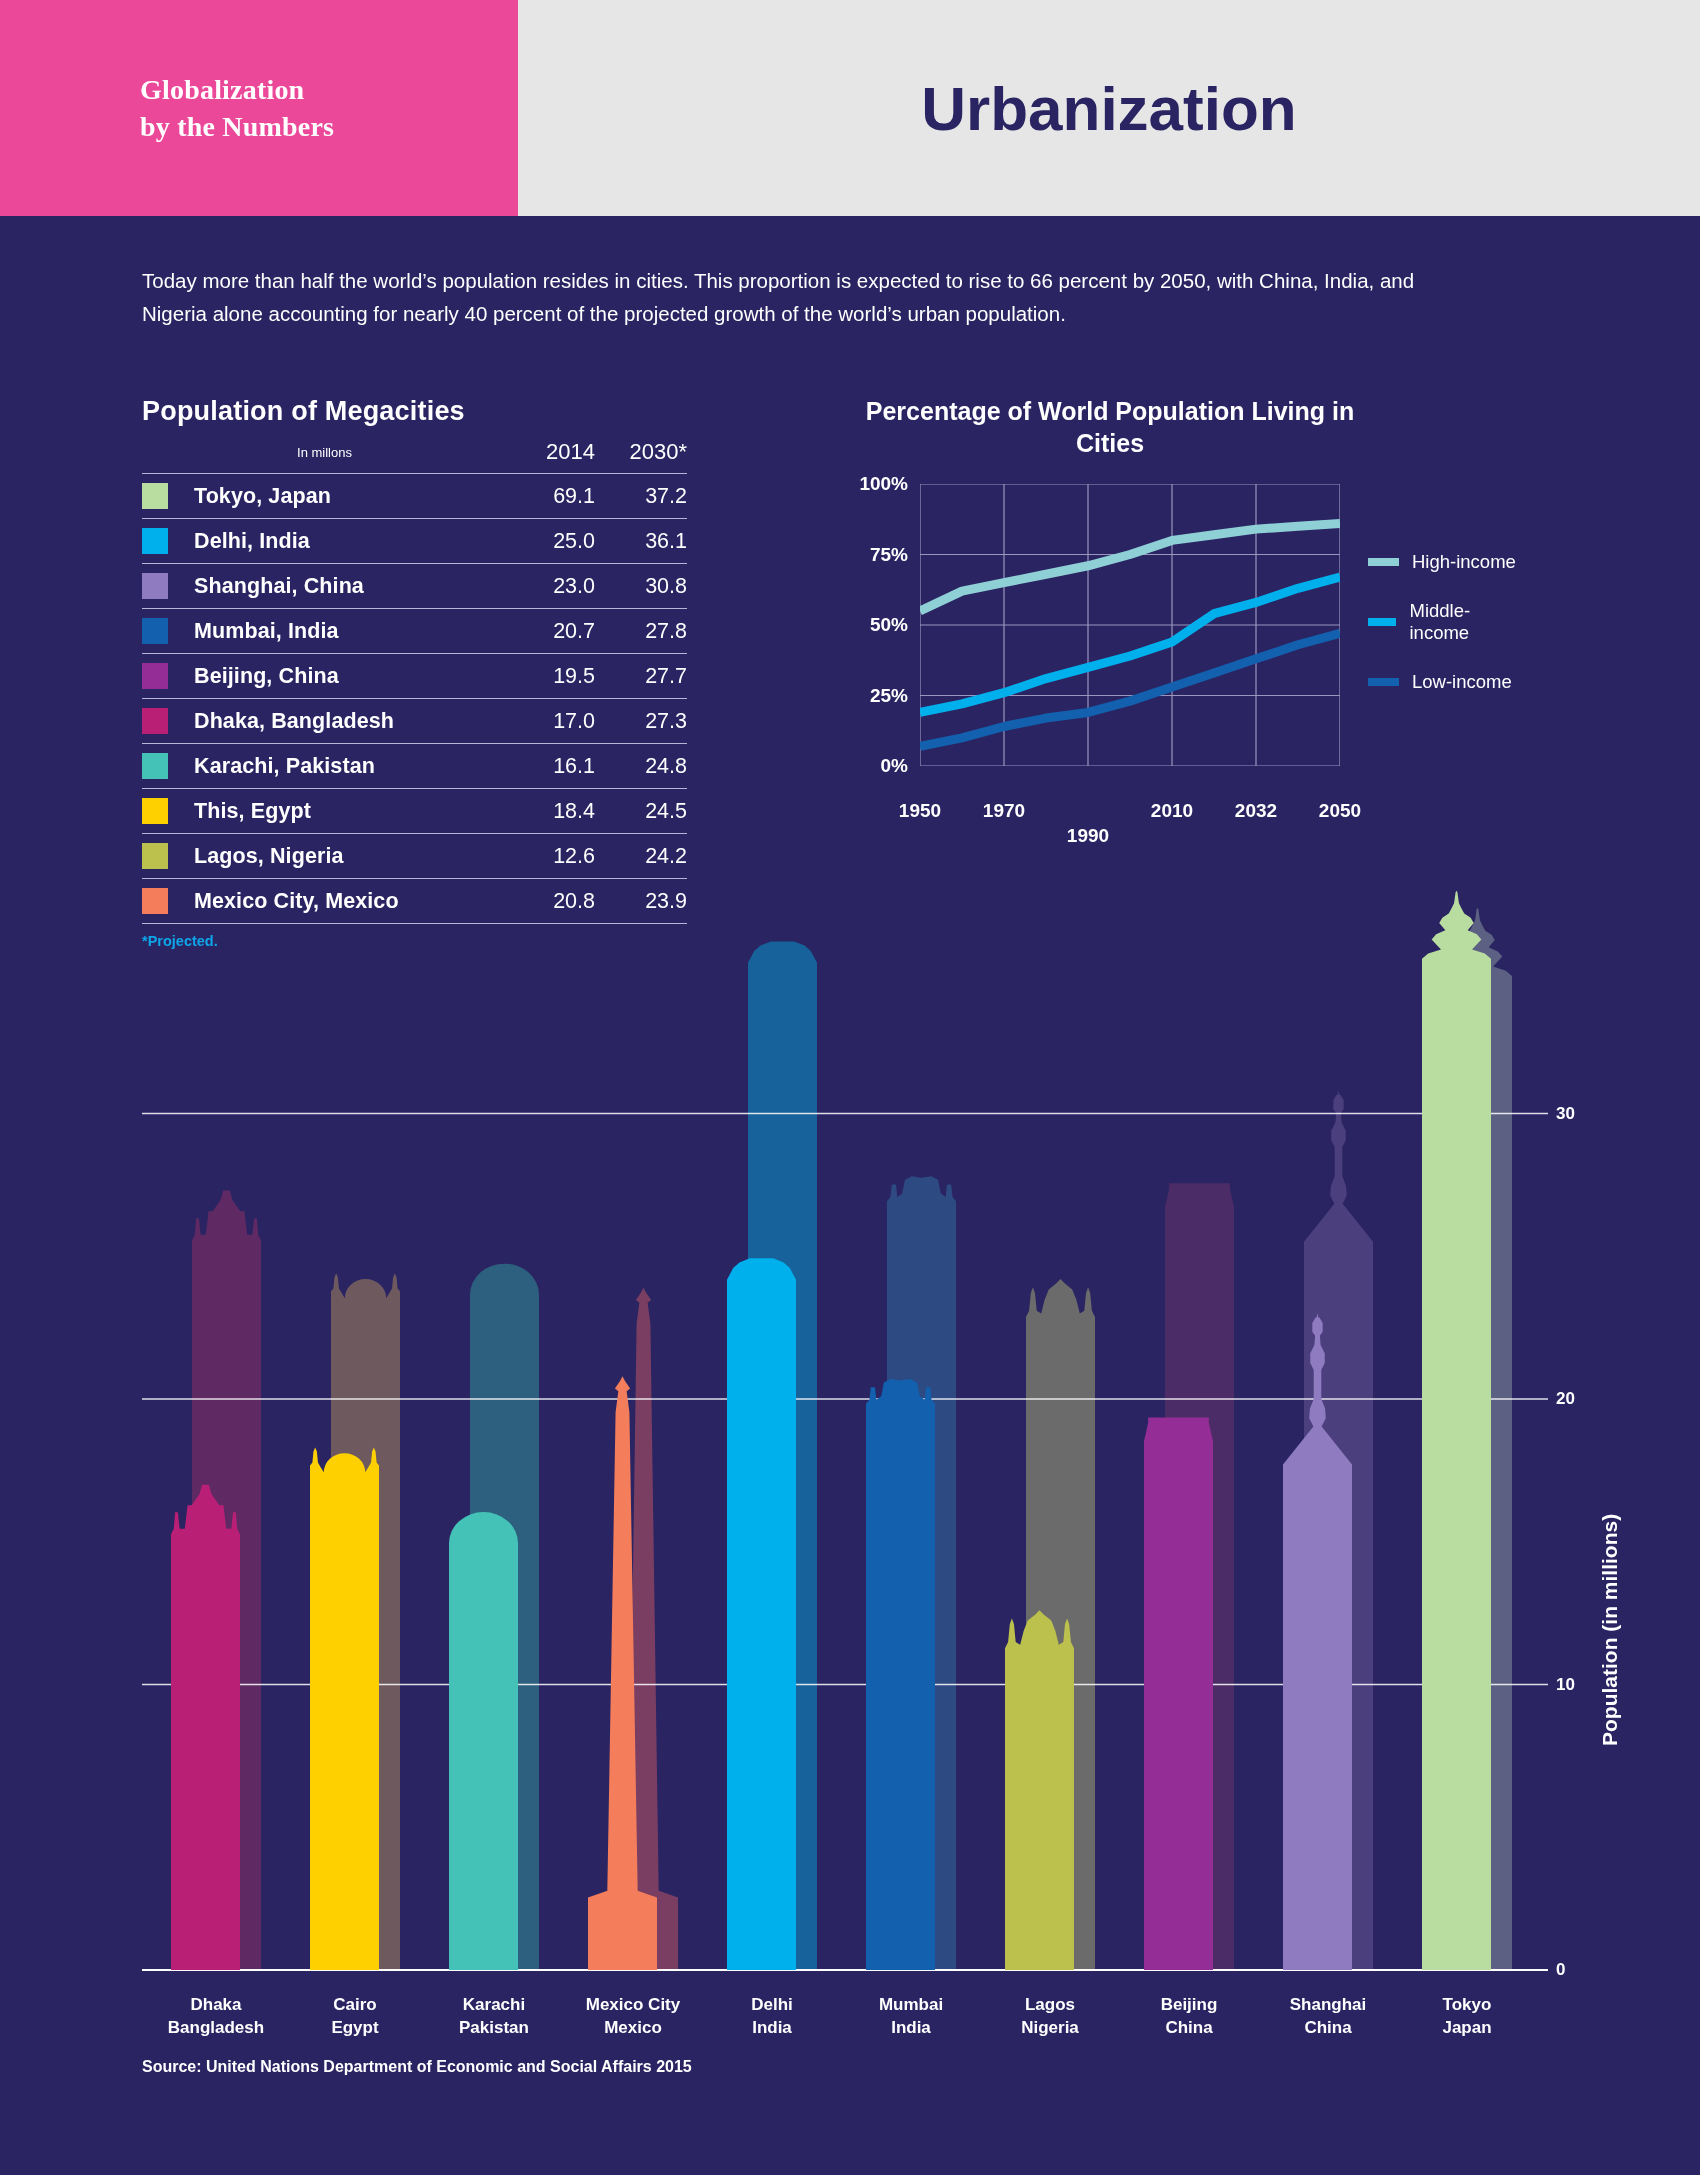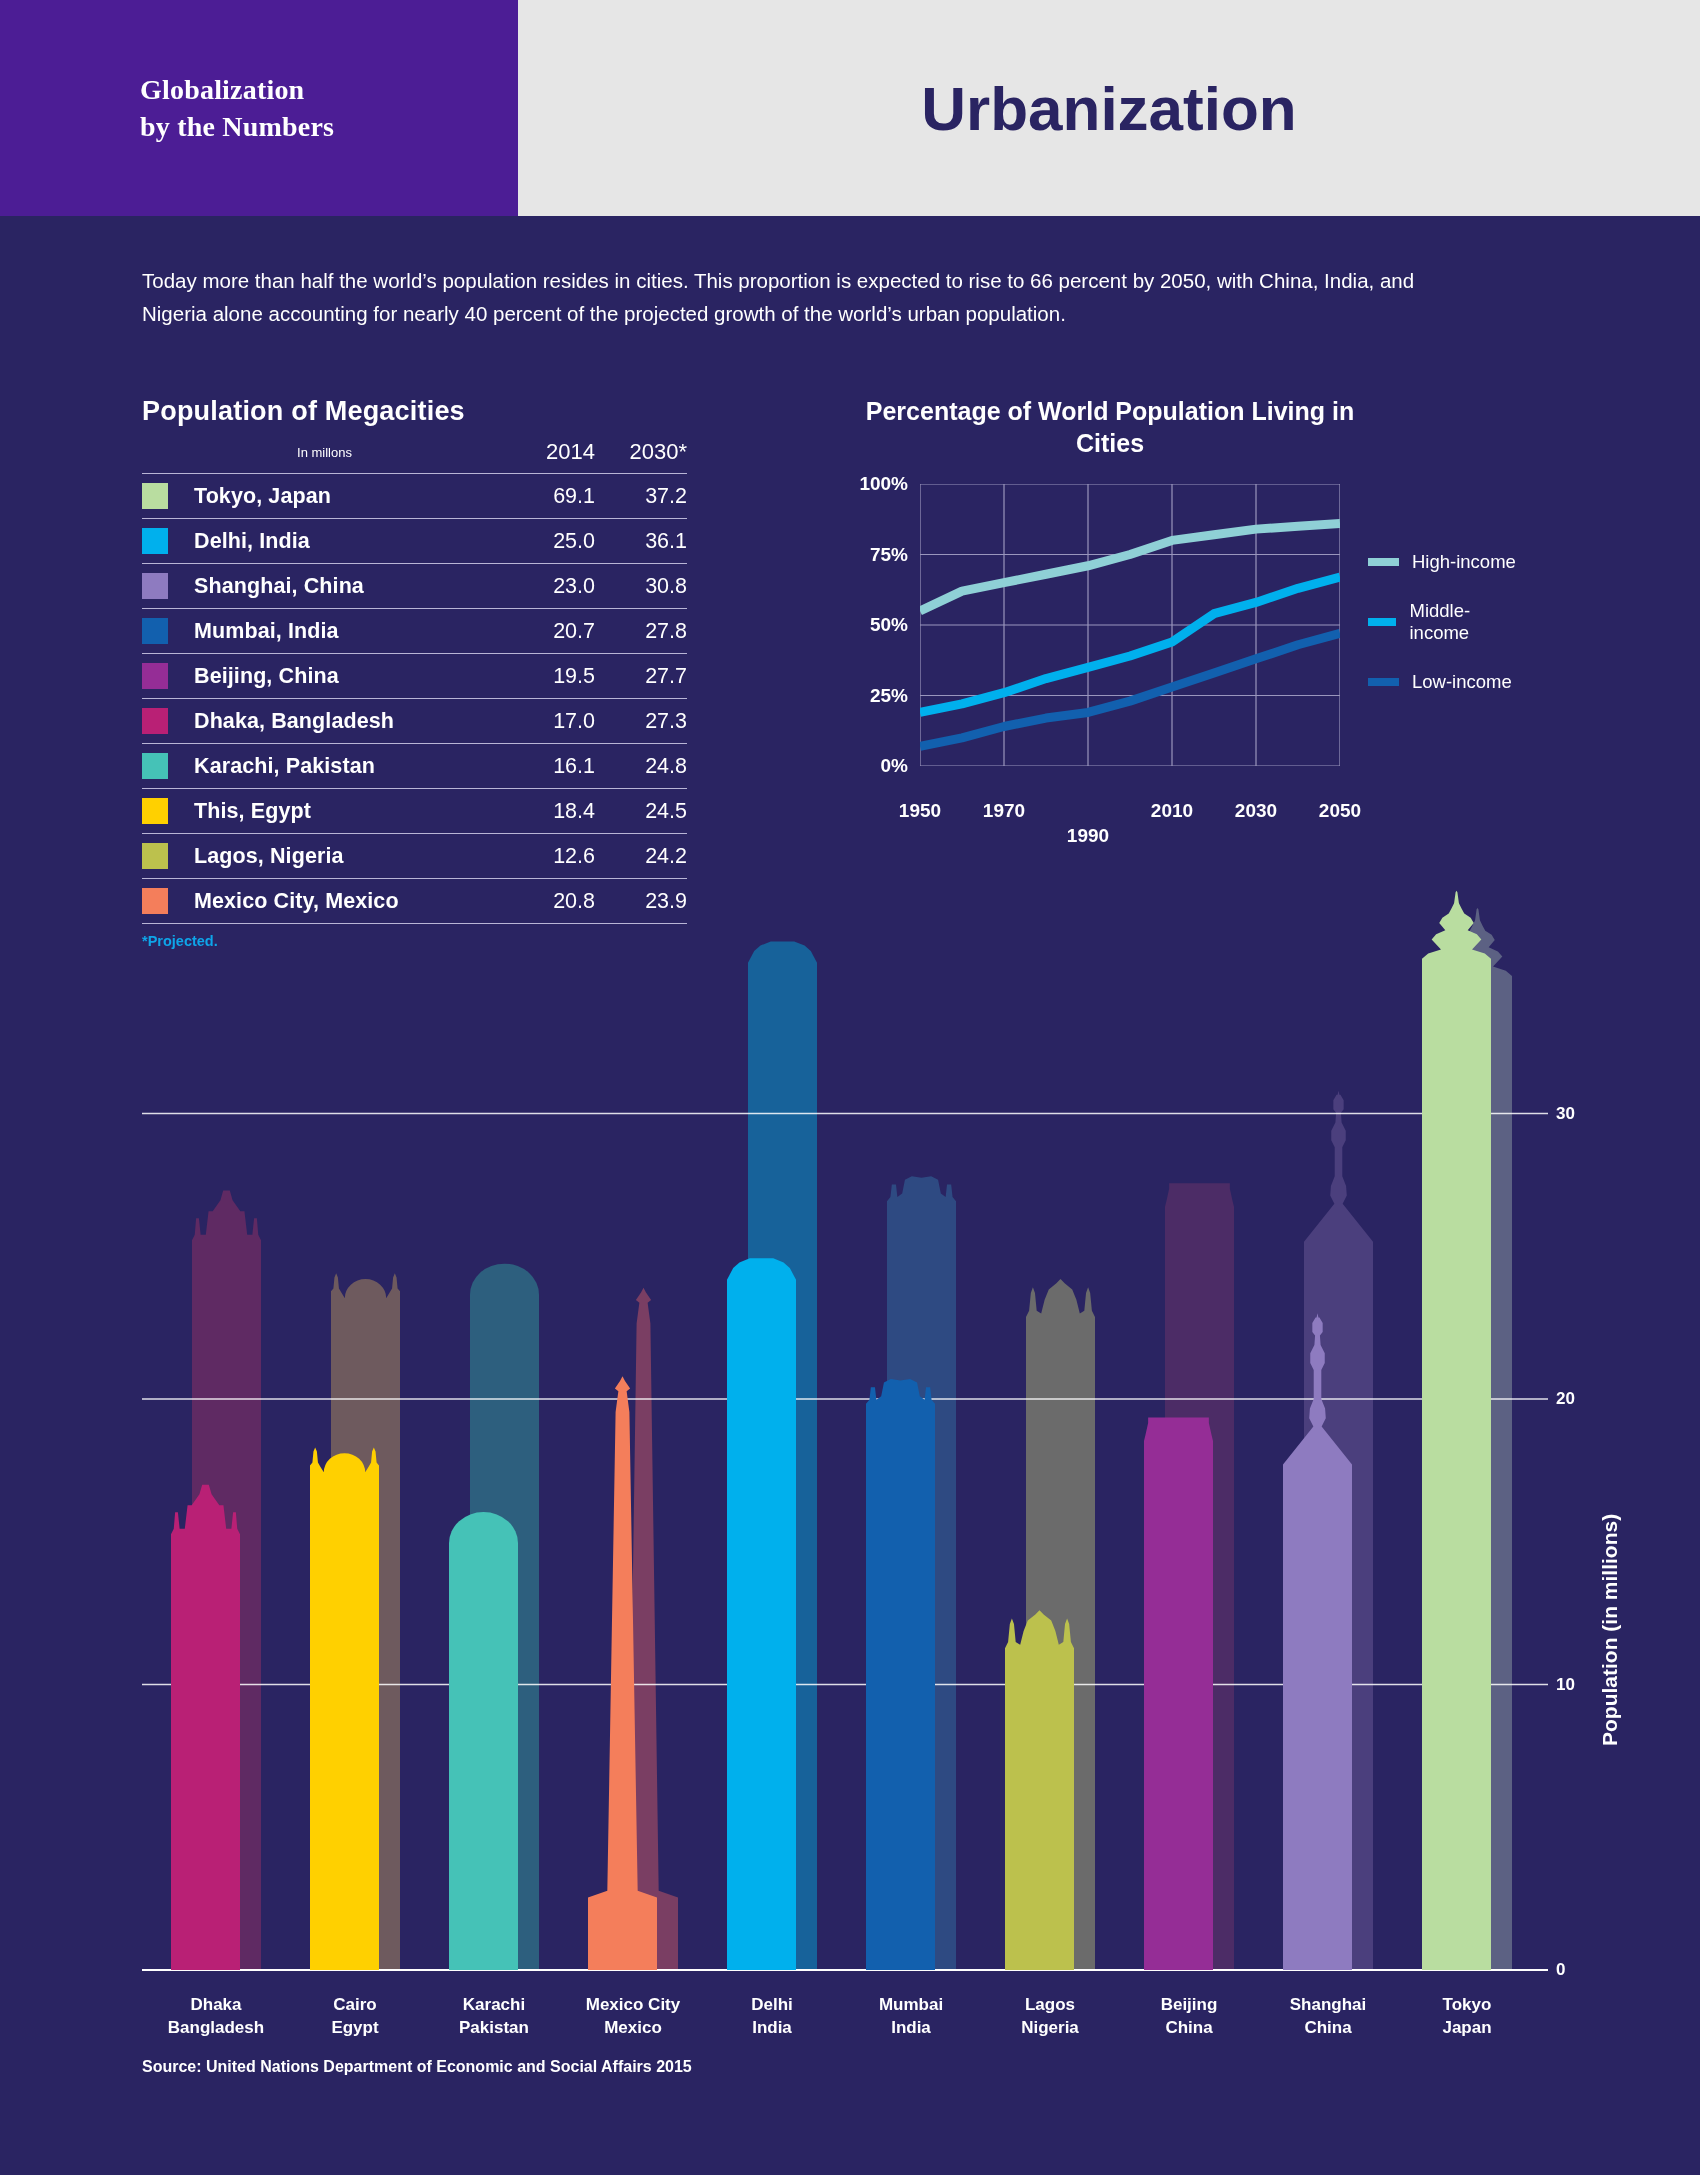--- a/index.html
+++ b/index.html
@@ -8,21 +8,21 @@
     width: 1700px; height: 2175px;
     font-family: "Liberation Sans", sans-serif;
     position: relative; overflow: hidden;
     background: #2a2462;
   }
 
   
   #header { position: absolute; left:0; top:0; width:1700px; height:216px; background:#e6e6e6; }
   #brand-block {
     position:absolute; left:0; top:0; width:518px; height:216px;
-    background:#4c1d95;
+    background:#ec4899;
   }
   #brand-text {
     position:absolute; left:140px; top:72px; width:340px;
     color:#ffffff; font-weight:bold; font-size:28px; line-height:1.32;
     font-family:"Liberation Serif", serif;
     letter-spacing:0.2px;
   }
   #page-title {
     position:absolute; left:518px; top:0; width:1182px; height:216px;
     display:flex; align-items:center; justify-content:center;
@@ -220,21 +220,21 @@
     <div id="lc-ticks">
         <div class="lc-ylab" style="left:100px; top:370px; right:auto; transform:translate(-100%,-50%); margin-right:0; padding-right:12px;">0%</div>
         <div class="lc-ylab" style="left:100px; top:299.5px; right:auto; transform:translate(-100%,-50%); margin-right:0; padding-right:12px;">25%</div>
         <div class="lc-ylab" style="left:100px; top:229px; right:auto; transform:translate(-100%,-50%); margin-right:0; padding-right:12px;">50%</div>
         <div class="lc-ylab" style="left:100px; top:158.5px; right:auto; transform:translate(-100%,-50%); margin-right:0; padding-right:12px;">75%</div>
         <div class="lc-ylab" style="left:100px; top:88px; right:auto; transform:translate(-100%,-50%); margin-right:0; padding-right:12px;">100%</div>
         <div class="lc-xlab" style="left:100px; top:387px;">1950</div>
         <div class="lc-xlab" style="left:184px; top:387px;">1970</div>
         <div class="lc-xlab" style="left:268px; top:387px;margin-top:42px;">1990</div>
         <div class="lc-xlab" style="left:352px; top:387px;">2010</div>
-        <div class="lc-xlab" style="left:436px; top:387px;">2030</div>
+        <div class="lc-xlab" style="left:436px; top:387px;">2032</div>
         <div class="lc-xlab" style="left:520px; top:387px;">2050</div>
       </div>
     <div id="lc-legend">
         <div class="lg-row">
           <span class="lg-dash" style="background:#8fd0d6"></span>
           <span class="lg-txt">High-income</span>
         </div>
         <div class="lg-row">
           <span class="lg-dash" style="background:#00b0ed"></span>
           <span class="lg-txt">Middle-income</span>

